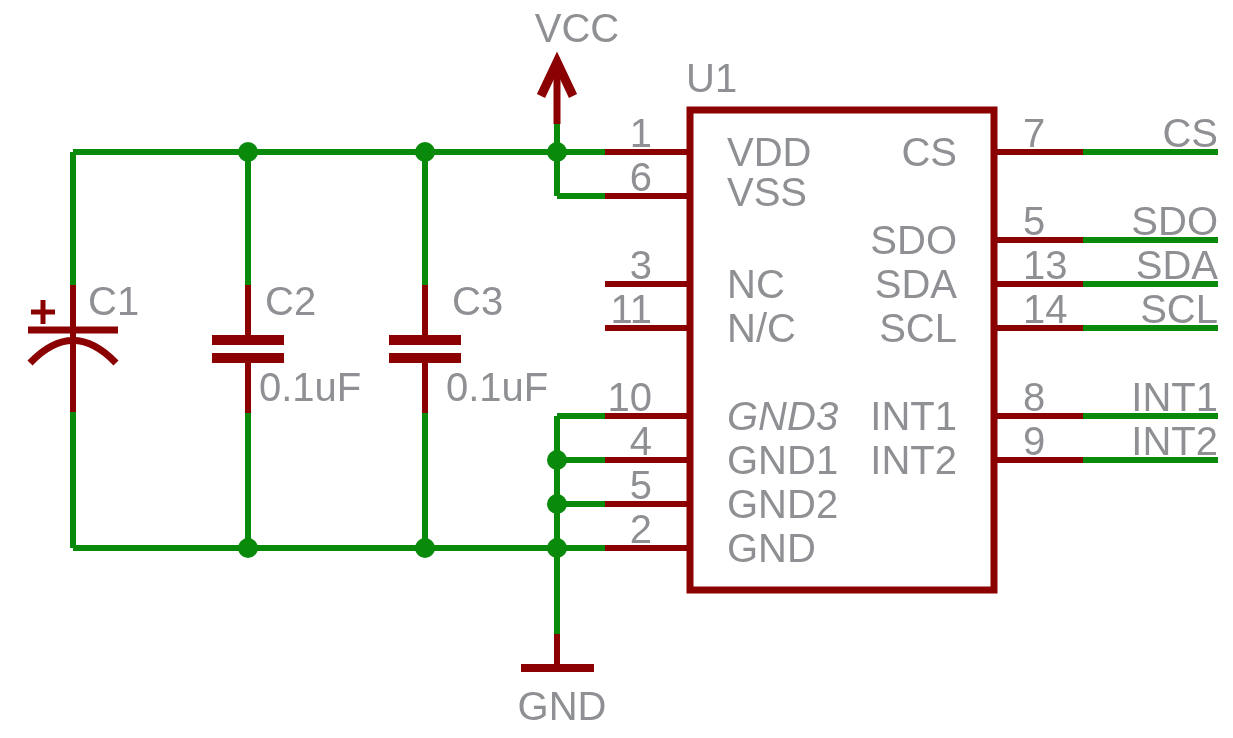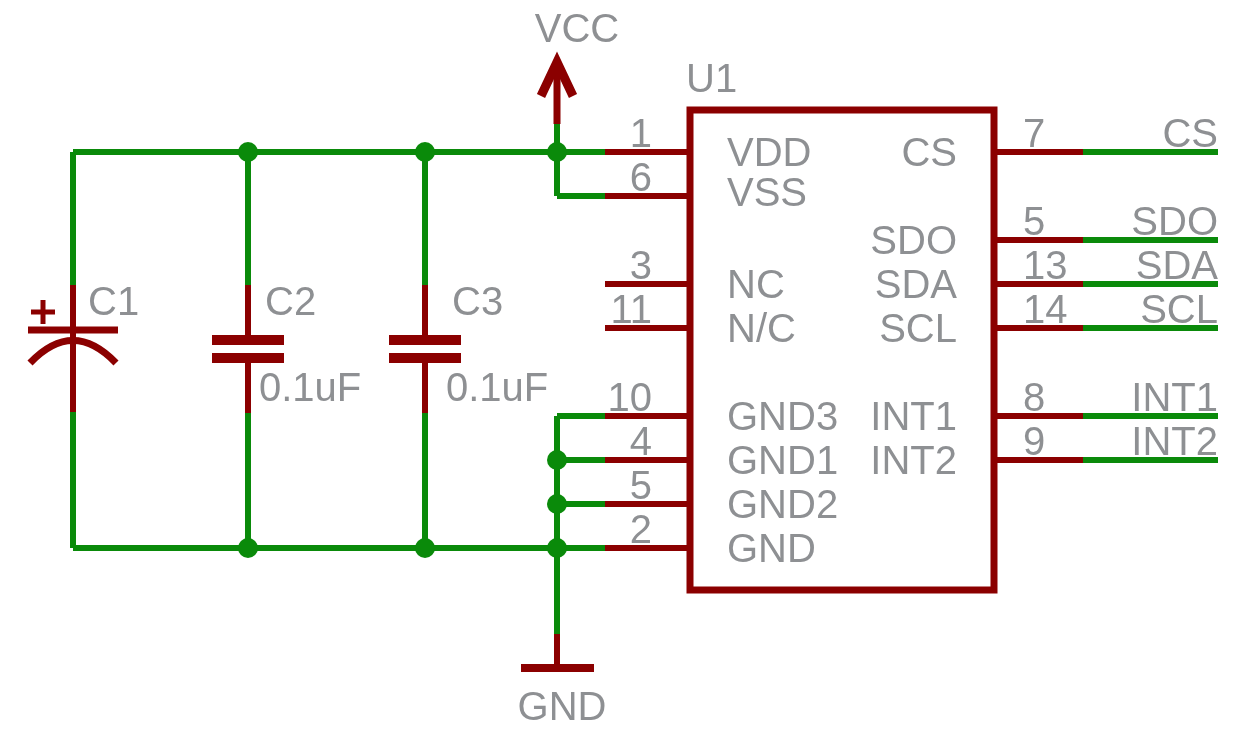--- a/index.html
+++ b/index.html
@@ -139,21 +139,21 @@
   <div id="labels-layer">
       <div class="label r" style="left: 556px; top: 113px; width: 96px;">1</div>
       <div class="label " style="left: 727px; top: 132px;">VDD</div>
       <div class="label r" style="left: 556px; top: 157px; width: 96px;">6</div>
       <div class="label " style="left: 727px; top: 172px; text-align: center;">VSS</div>
       <div class="label r" style="left: 556px; top: 245px; width: 96px;">3</div>
       <div class="label " style="left: 727px; top: 264px;">NC</div>
       <div class="label r" style="left: 556px; top: 289px; width: 96px;">11</div>
       <div class="label " style="left: 727px; top: 308px;">N/C</div>
       <div class="label r" style="left: 556px; top: 377px; width: 96px;">10</div>
-      <div class="label " style="left: 727px; top: 396px;">GND3</div>
+      <div class="label " style="left: 727px; top: 396px; font-style: italic;">GND3</div>
       <div class="label r" style="left: 556px; top: 421px; width: 96px;">4</div>
       <div class="label " style="left: 727px; top: 440px;">GND1</div>
       <div class="label r" style="left: 556px; top: 465px; width: 96px;">5</div>
       <div class="label " style="left: 727px; top: 484px;">GND2</div>
       <div class="label r" style="left: 556px; top: 509px; width: 96px;">2</div>
       <div class="label " style="left: 727px; top: 528px;">GND</div>
       <div class="label " style="left: 1023px; top: 113px; width: 80px;">7</div>
       <div class="label r" style="left: 797px; top: 132px; width: 160px;">CS</div>
       <div class="label r" style="left: 1058px; top: 113px; width: 160px;">CS</div>
       <div class="label " style="left: 1023px; top: 201px; width: 80px;">5</div>

